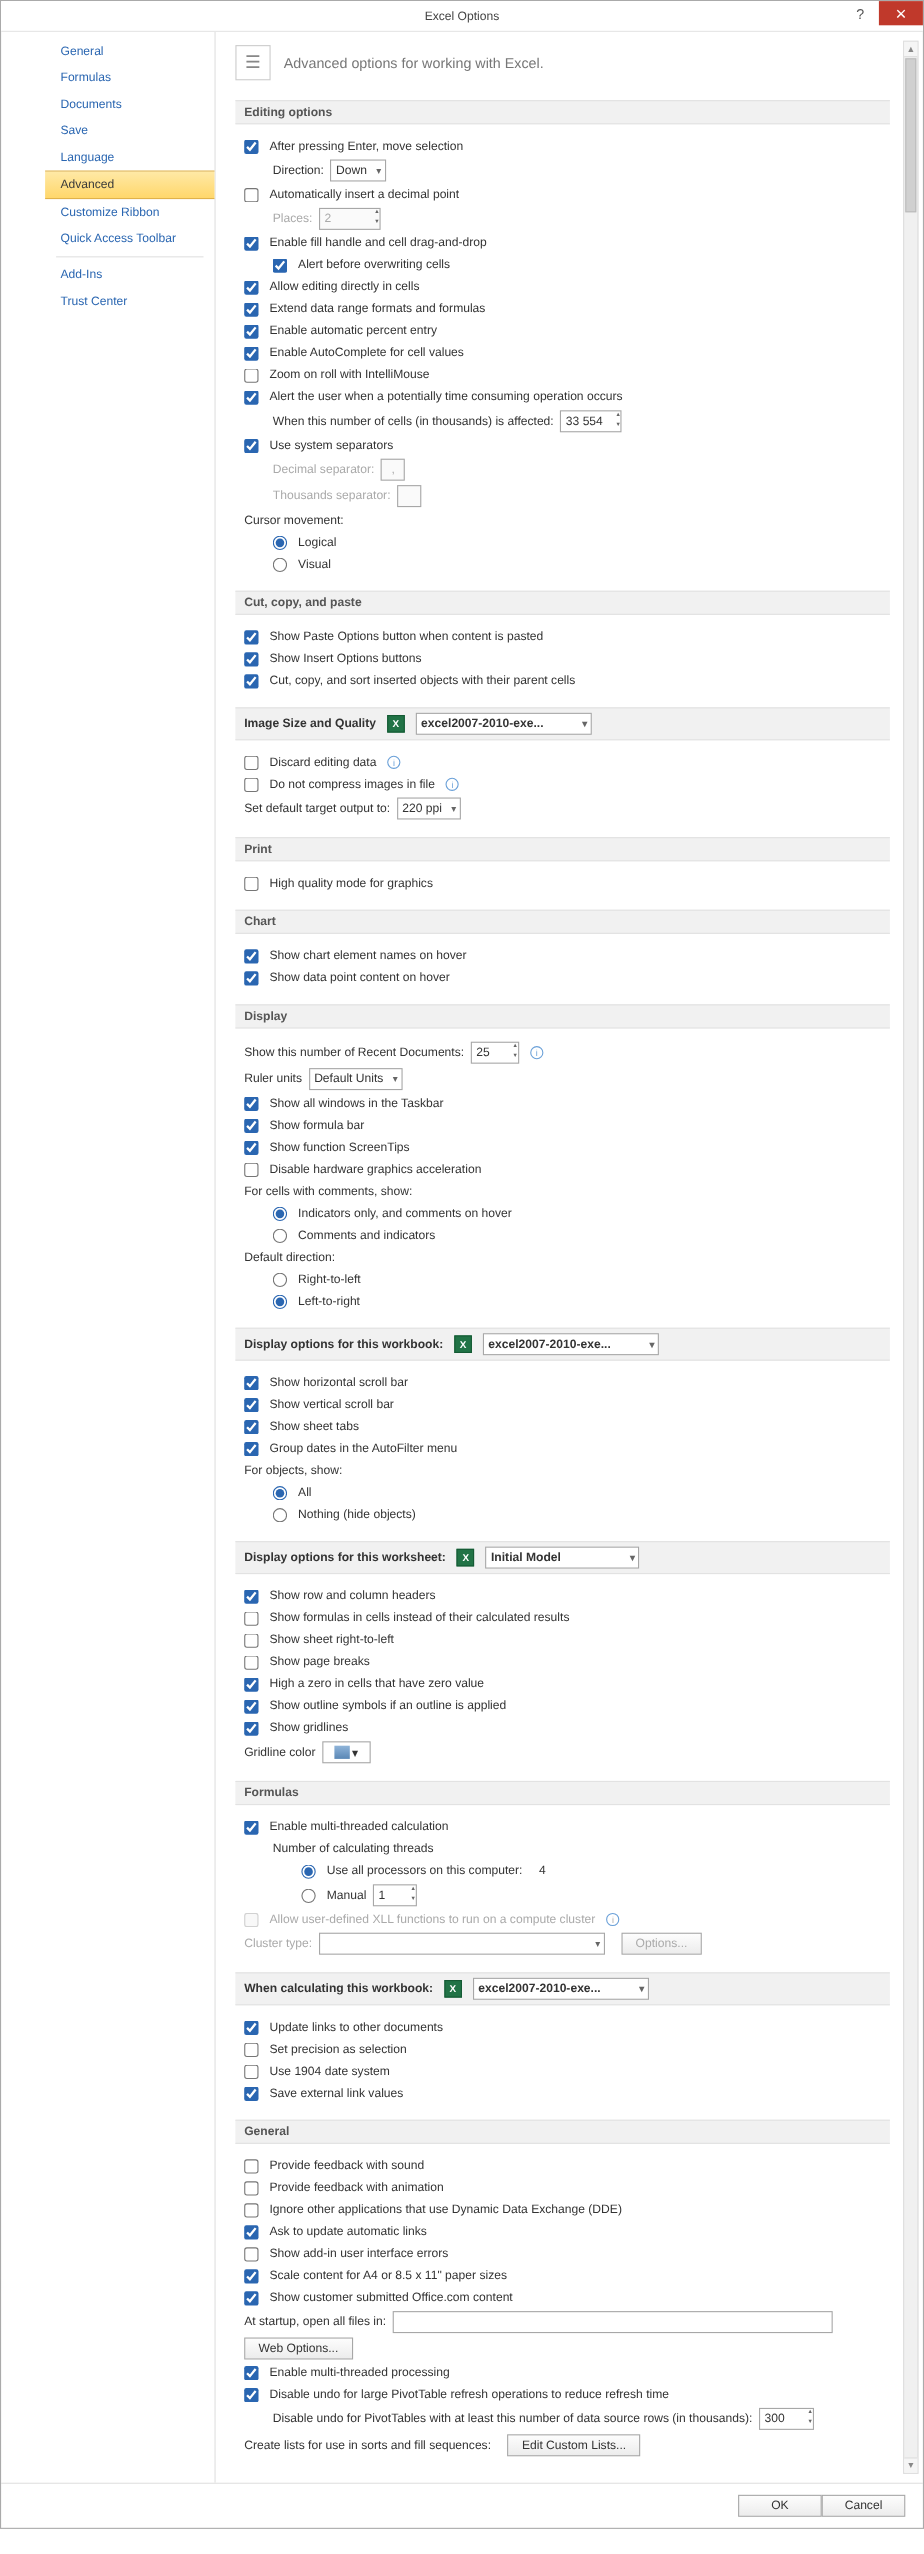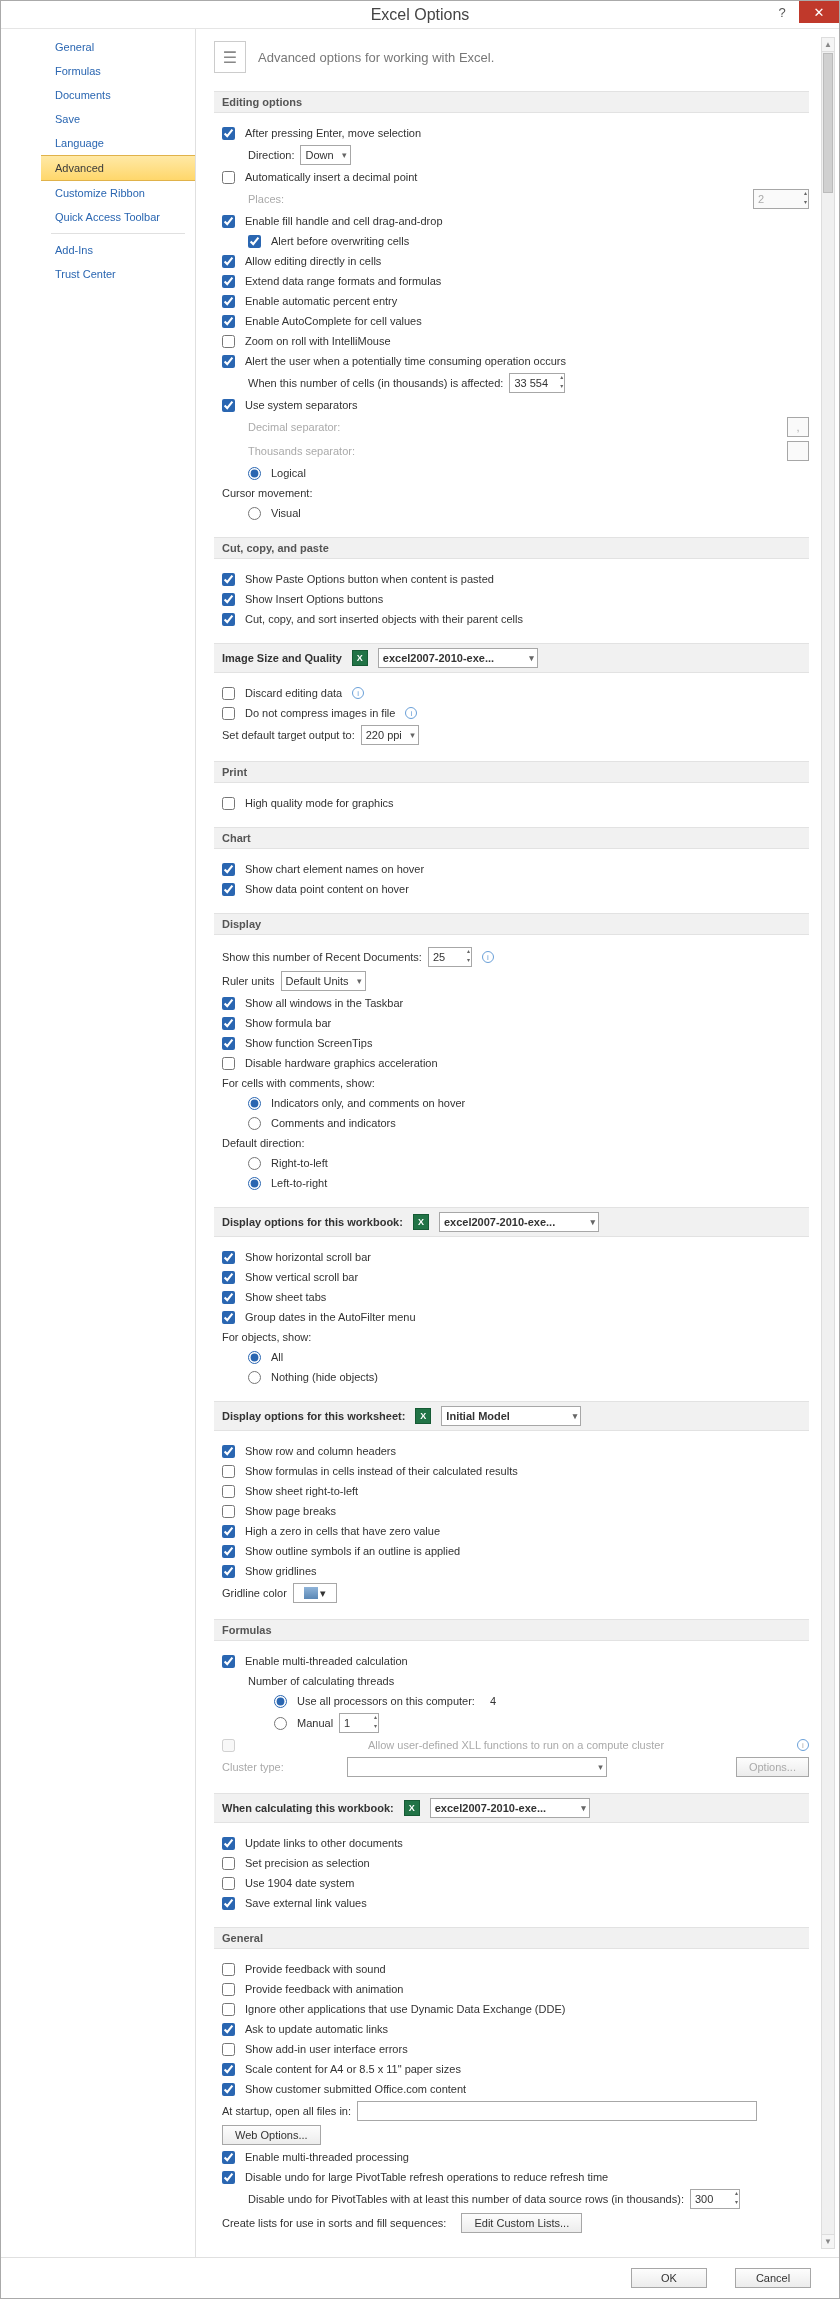--- a/index.html
+++ b/index.html
@@ -1,19 +1,19 @@
 <!DOCTYPE html>
 <html><head>
 <meta charset="utf-8">
 <style>
 * { box-sizing: border-box; margin: 0; padding: 0; font-family: "Segoe UI", Tahoma, sans-serif; font-size: 11px; color: #333; }
 body { background: #fff; width: 840px; }
 .dialog { width: 840px; border: 1px solid #aaa; background: #fff; display: flex; flex-direction: column; }
 .titlebar { height: 28px; background: #fff; display: flex; align-items: center; justify-content: center; position: relative; border-bottom: 1px solid #e5e5e5; }
-.titlebar-title { font-size: 16px; color: #444; }
+.titlebar-title { font-size: 11px; color: #444; }
 .titlebar-buttons { position: absolute; right: 0; top: 0; display: flex; }
 .titlebar-btn { width: 34px; height: 22px; display: flex; align-items: center; justify-content: center; font-size: 13px; color: #555; }
 .titlebar-btn.close { background: #c0392b; color: #fff; width: 40px; }
 .body { display: flex; margin-left: 40px; }
 .sidebar { width: 155px; background: #fff; border-right: 1px solid #e0e0e0; padding: 6px 0; }
 .sidebar-item { padding: 6px 14px; color: #2a66b1; cursor: default; }
 .sidebar-item.selected { background: linear-gradient(#ffe9a6,#ffd76b); border: 1px solid #e0b24a; border-left: none; border-right: none; color: #3a3a3a; }
 .sidebar-sep { height: 1px; background: #e0e0e0; margin: 4px 10px; }
 .content-wrap { flex: 1; position: relative; }
 .content { height: 2228px; overflow-y: auto; padding: 12px 30px 12px 18px; }
@@ -29,28 +29,28 @@
 .row.indent1 { padding-left: 34px; }
 .row.indent2 { padding-left: 60px; }
 .row label { cursor: default; }
 input[type="checkbox"], input[type="radio"] { margin-right: 4px; width:13px; height:13px; accent-color:#2a66b1;}
 select, .combo { border: 1px solid #a7a7a7; background: #fff; height: 20px; font-size: 11px; padding: 0 16px 0 4px; position: relative; display:inline-flex; align-items:center;}
 .combo::after { content:"▾"; position:absolute; right:3px; font-size:9px; color:#666;}
 input[type="text"].numbox, .numbox { border: 1px solid #a7a7a7; height: 20px; width: 56px; padding: 0 14px 0 4px; font-size: 11px; }
 .spinner { position: relative; display:inline-block;}
 .spinner::after { content:"▴\A▾"; white-space:pre; position:absolute; right:2px; top:0; font-size:6px; line-height:9px; color:#666;}
 .charbox { border:1px solid #a7a7a7; width:22px; height:20px; text-align:center; font-size:11px;}
-.disabled, .disabled * { color: #aaa !important; justify-content: space-between; }
+.disabled, .disabled * { color: #aaa !important; }
 .btn { border:1px solid #a7a7a7; background:linear-gradient(#fdfdfd,#ececec); padding:3px 12px; font-size:11px; cursor:default;}
 .excel-icon { width:16px; height:16px; display:inline-flex; align-items:center; justify-content:center; background:#217346; color:#fff; font-size:9px; font-weight:bold; border:1px solid #155a34;}
 .info-icon { width:12px; height:12px; border:1px solid #6aa0d8; border-radius:50%; display:inline-flex; align-items:center; justify-content:center; font-size:8px; color:#6aa0d8; margin-left:4px;}
 .text-input { border:1px solid #a7a7a7; height:20px; flex:1; max-width:400px; padding:0 4px;}
 .color-swatch { border:1px solid #a7a7a7; width:44px; height:20px; display:inline-flex; align-items:center; justify-content:center; gap:2px;}
 .color-swatch .sw { width:14px; height:12px; background:linear-gradient(#8fb4d9,#5a87b5);}
-.footer { display:flex; justify-content:flex-end; gap:28px; padding:10px 28px; border-top:1px solid #e0e0e0;}
+.footer { display:flex; justify-content:flex-end; gap:0; padding:10px 16px; border-top:1px solid #e0e0e0;}
 .footer .btn { min-width:76px; text-align:center;}
 </style>
 </head>
 <body>
 
 <div class="dialog">
   <div class="titlebar">
     <span class="titlebar-title">Excel Options</span>
     <div class="titlebar-buttons">
       <div class="titlebar-btn">?</div>
@@ -139,26 +139,26 @@
             <label>Use system separators</label>
           </div>
         <div class="row indent1 disabled">
             <label>Decimal separator:</label>
             <input class="charbox" disabled="" value="," style="">
           </div>
         <div class="row indent1 disabled">
             <label>Thousands separator:</label>
             <input class="charbox" disabled="" value="" style="">
           </div>
+        <div class="row">
+            <label>Cursor movement:</label>
+          </div>
         <div class="row indent1">
             <input type="radio" name="curs" checked="" style="">
             <label>Logical</label>
-          </div>
-        <div class="row">
-            <label>Cursor movement:</label>
           </div>
         <div class="row indent1">
             <input type="radio" name="curs" style="">
             <label>Visual</label>
           </div>
 
         <div class="section-head">Cut, copy, and paste</div>
         <div class="row">
             <input type="checkbox" checked="" style="">
             <label>Show Paste Options button when content is pasted</label>

